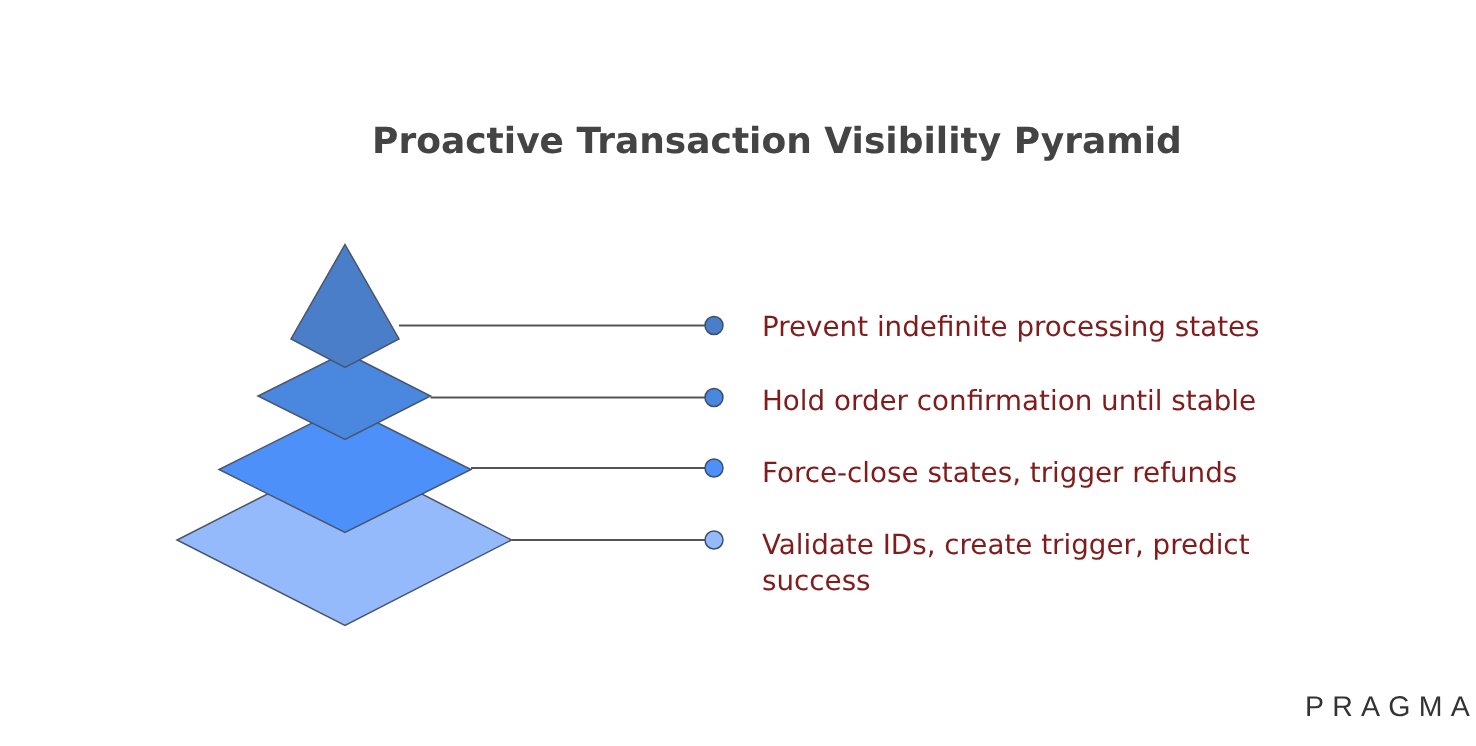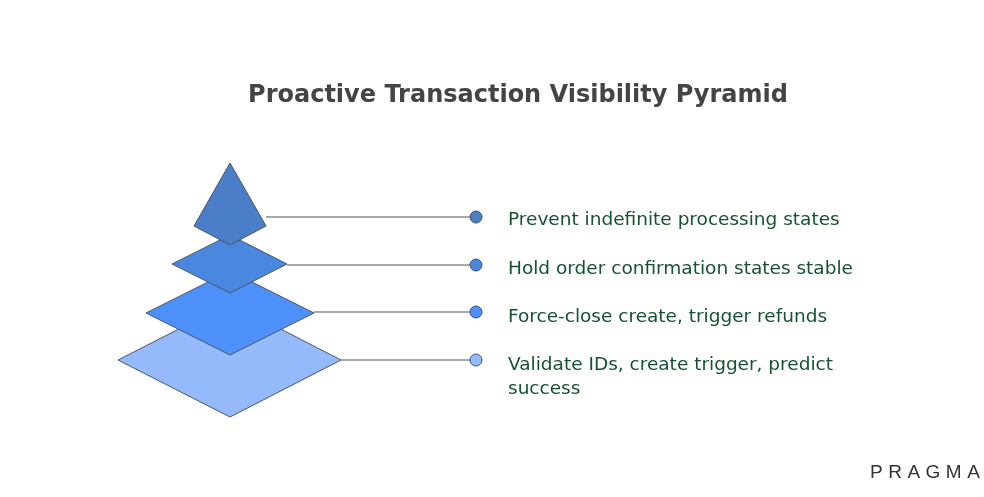--- a/index.html
+++ b/index.html
@@ -1,21 +1,21 @@
 <!DOCTYPE html>
 <html><head>
 <meta charset="utf-8">
 <style>
   html, body { margin: 0; padding: 0; background: #ffffff; }
   body { width: 984px; height: 497px; position: relative; overflow: hidden;
          font-family: "DejaVu Sans", "Liberation Sans", sans-serif; }
   .title { position: absolute; left: 0; width: 1036px; top: 80px; text-align: center;
            font-size: 24px; font-weight: bold; color: #444444; letter-spacing: 0px; }
   svg.diagram { position: absolute; left: 0; top: 0; }
-  .label { position: absolute; left: 508px; font-size: 18.5px; color: #14532d;
+  .label { position: absolute; left: 508px; font-size: 18.5px; color: #7f1d1d;
            line-height: 24px; width: 380px; }
   .brand { position: absolute; left: 870px; top: 461px; font-size: 19px; color: #333333;
            letter-spacing: 5.5px; font-family: "Liberation Sans", sans-serif; }
   .brand .dot { color: #3b7be0; letter-spacing: 0; }
 </style>
 </head>
 <body>
 
 <div class="title">Proactive Transaction Visibility Pyramid</div>
 
@@ -34,17 +34,17 @@
 
   <polygon points="230,163 266,226 230,245 194,226" fill="#4a7ec9" stroke="#4a5568" stroke-width="1"></polygon>
 
   <circle cx="476" cy="217" r="6" fill="#4a7ec9" stroke="#3d4f6e" stroke-width="1"></circle>
   <circle cx="476" cy="265" r="6" fill="#4a88e0" stroke="#3d4f6e" stroke-width="1"></circle>
   <circle cx="476" cy="312" r="6" fill="#4d90fa" stroke="#3d4f6e" stroke-width="1"></circle>
   <circle cx="476" cy="360" r="6" fill="#94bafc" stroke="#3d4f6e" stroke-width="1"></circle>
 </svg>
 
 <div class="label" style="top:207px">Prevent indefinite processing states</div>
-<div class="label" style="top:256px">Hold order confirmation states stable</div>
-<div class="label" style="top:304px">Force-close create, trigger refunds</div>
+<div class="label" style="top:256px">Hold order confirmation until stable</div>
+<div class="label" style="top:304px">Force-close states, trigger refunds</div>
 <div class="label" style="top:352px; width:370px">Validate IDs, create trigger, predict success</div>
 
 <div class="brand"><span>PRAGMA</span><span class="dot">.</span></div>
 
 </body></html>

